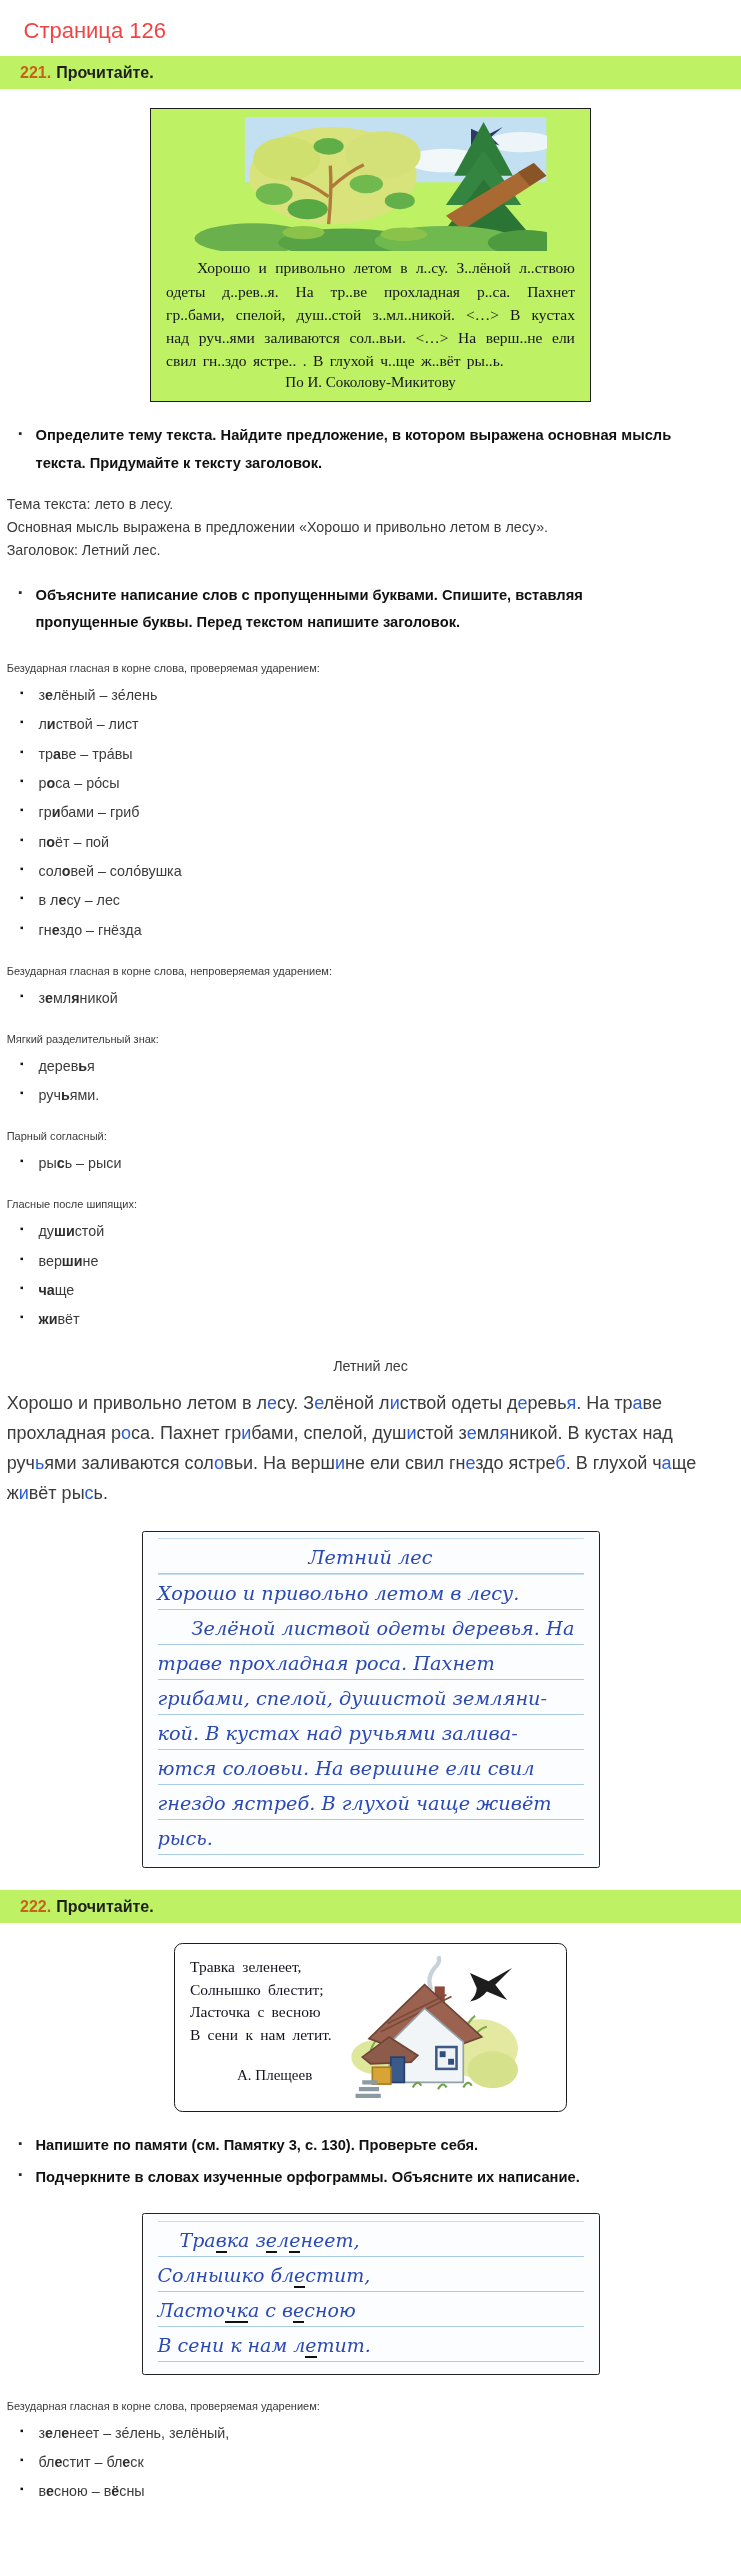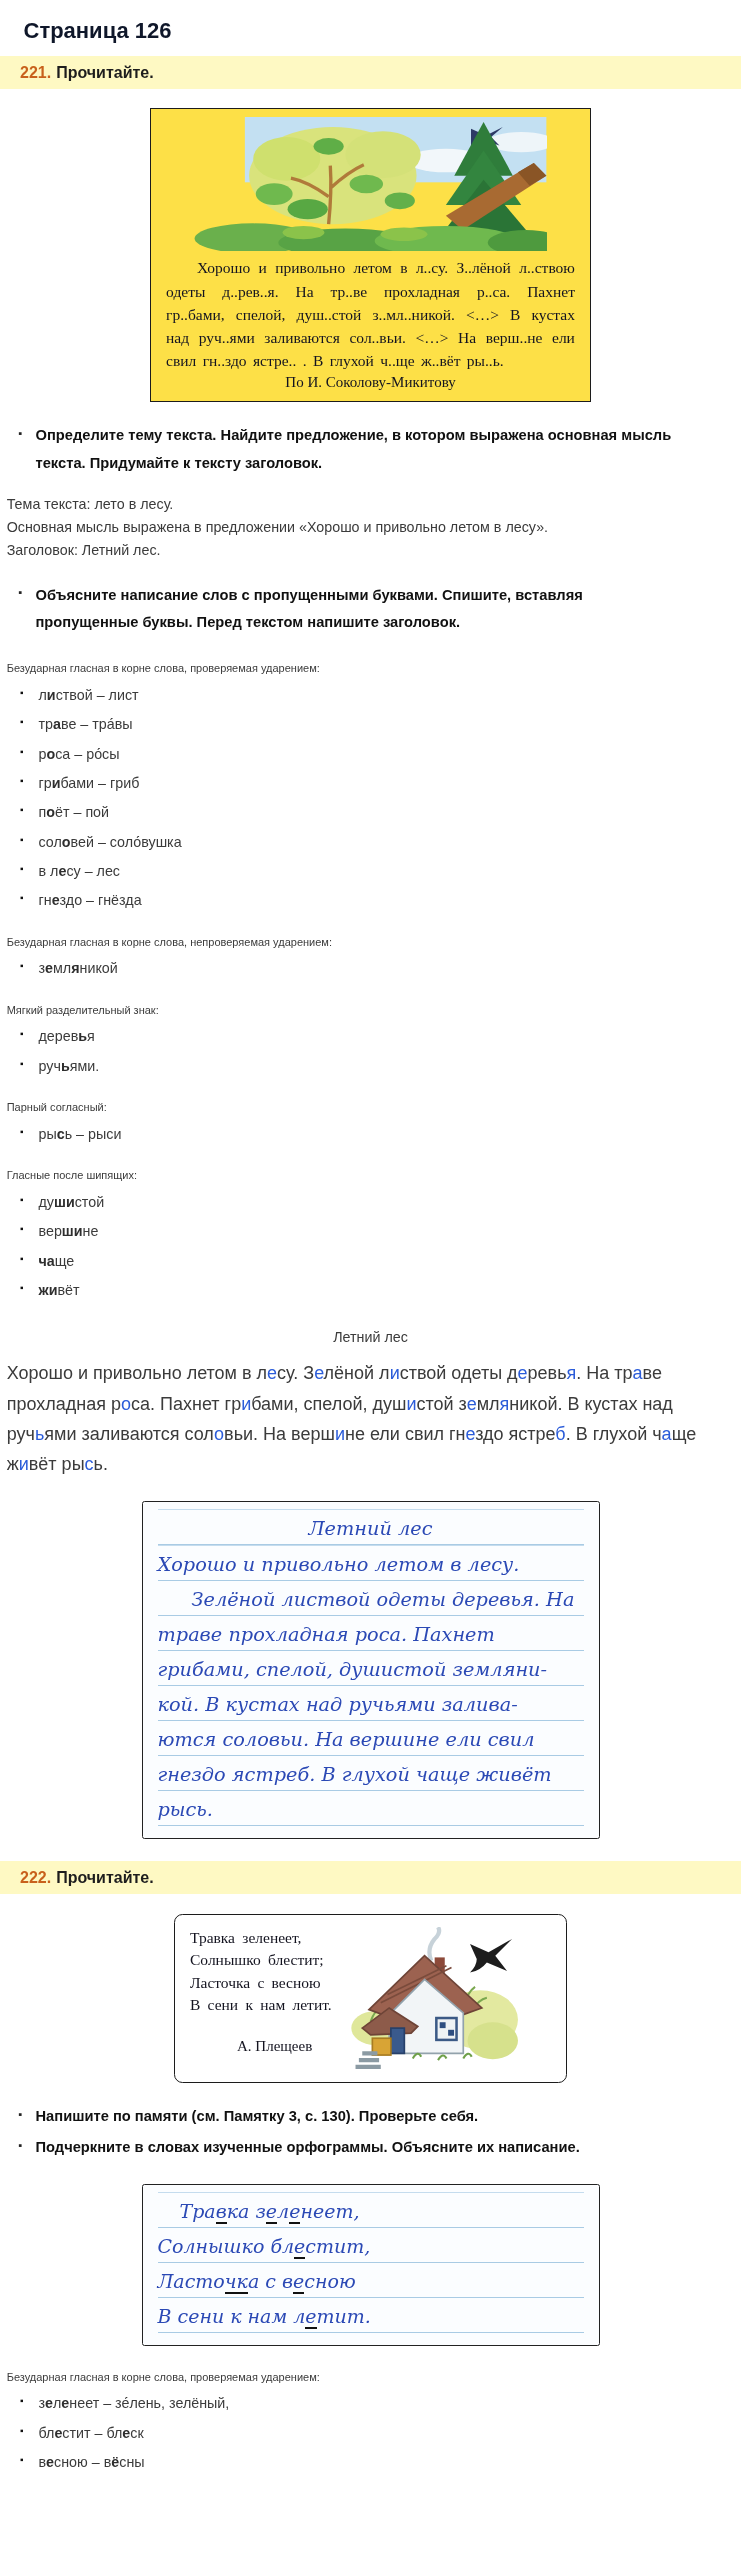--- a/index.html
+++ b/index.html
@@ -1,25 +1,25 @@
 <!DOCTYPE html>
 <html lang="ru" style="font-size:13.4px"><head>
 <meta charset="utf-8">
 <style>
   html,body{margin:0;padding:0;background:#ffffff;}
   body{width:741px;font-family:"Liberation Sans",sans-serif;color:#3b3b3b;}
   .page{padding:5px 0 34px 0;}
 
-  .page-title{color:#0f172a;font-size:22px;font-weight:bold;margin:13.4px 0 11.8px 23.5px;}
-
-  .ex-header{background:#fef9c3;padding:7.6px 20px;font-size:16px;font-weight:bold;color:#1d1d1d;margin:11.8px 0 6.7px 0;}
+  .page-title{color:#ef4444;font-size:22px;font-weight:normal;margin:13.4px 0 11.8px 23.5px;}
+
+  .ex-header{background:#bef264;padding:7.6px 20px;font-size:16px;font-weight:bold;color:#1d1d1d;margin:11.8px 0 6.7px 0;}
   .ex-header .num{color:#c8611c;margin-right:5px;}
 
   
-  .book-figure{width:441px;margin:18.5px auto 5px auto;border:0.8px solid #1c1c1c;background:#fde047;padding:8.4px 13.4px 10px 13.4px;box-sizing:border-box;}
+  .book-figure{width:441px;margin:18.5px auto 5px auto;border:0.8px solid #1c1c1c;background:#bef264;padding:8.4px 13.4px 10px 13.4px;box-sizing:border-box;}
   .book-illustration{display:block;margin:0 auto 5px auto;}
   .book-text{font-family:"Liberation Serif",serif;font-size:15.5px;line-height:1.5;color:#141420;text-align:justify;text-indent:2em;word-spacing:2.5px;margin:3.4px 1.7px 0 1.7px;}
   .book-attrib{font-family:"Liberation Serif",serif;font-size:15px;color:#141420;text-align:center;margin-top:1.7px;}
 
   ul.tasks{margin:20px 0 8.4px 18.5px;padding:0;list-style:none;max-width:656px;}
   ul.tasks li{font-weight:bold;font-size:14.7px;line-height:1.9;color:#111;margin:3.4px 0;padding-left:17px;position:relative;}
   ul.tasks li::before{content:"▪";position:absolute;left:0;top:0.8px;font-size:11px;color:#222;}
 
   .answers{margin:15px 0 5px 6.7px;}
   .answer-line{font-size:14.3px;line-height:1.55;color:#3b3b3b;margin:1px 0;}
@@ -111,20 +111,21 @@
       <div class="answer-line">Основная мысль выражена в предложении «Хорошо и привольно летом в лесу».</div>
       <div class="answer-line">Заголовок: Летний лес.</div>
     </div>
 
   <ul class="tasks">
       <li>Объясните написание слов с пропущенными буквами. Спишите, вставляя пропущенные буквы. Перед текстом напишите заголовок.</li>
     </ul>
 
   <div class="section-heading">Безударная гласная в корне слова, проверяемая ударением:</div>
   <ul class="wordlist">
+      <li>з<span class="mark">е</span>лёный – зе́лень</li>
       <li>л<span class="mark">и</span>ствой – лист</li>
       <li>тр<span class="mark">а</span>ве – тра́вы</li>
       <li>р<span class="mark">о</span>са – ро́сы</li>
       <li>гр<span class="mark">и</span>бами – гриб</li>
       <li>п<span class="mark">о</span>ёт – пой</li>
       <li>сол<span class="mark">о</span>вей – соло́вушка</li>
       <li>в л<span class="mark">е</span>су – лес</li>
       <li>гн<span class="mark">е</span>здо – гнёзда</li>
     </ul>
 

